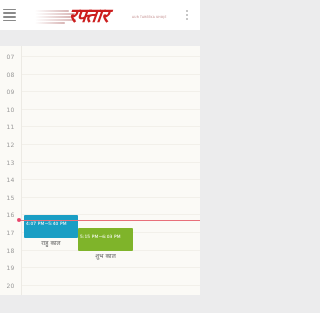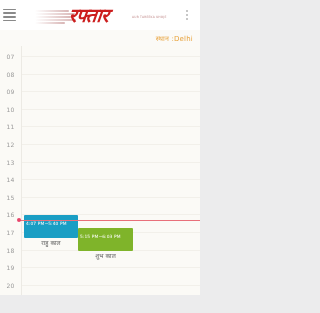--- a/index.html
+++ b/index.html
@@ -153,23 +153,20 @@
       <div class="logo-text">रफ्तार</div>
       <div class="logo-sub">AUR TAREEKA KHOJE</div>
     </div>
     <div class="kebab">
       <b></b>
       <b></b>
       <b></b>
     </div>
   </div>
 
-  <div class="locbar">
-    <span class="loc-text">स्थान :Delhi</span>
-  </div>
 
   <div class="calendar">
     <div class="gutter"></div>
     <div id="hour-labels">
         <div class="hour-label" style="top: 7px;">07</div>
         <div class="hour-label" style="top: 24.6px;">08</div>
         <div class="hour-label" style="top: 42.2px;">09</div>
         <div class="hour-label" style="top: 59.8px;">10</div>
         <div class="hour-label" style="top: 77.4px;">11</div>
         <div class="hour-label" style="top: 95px;">12</div>

